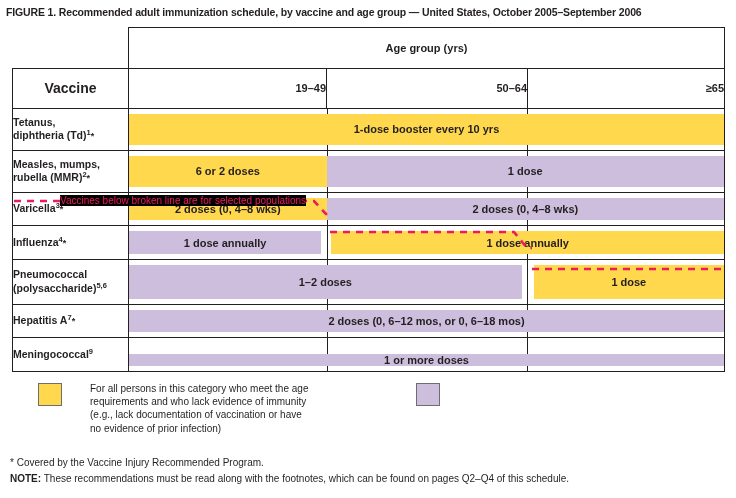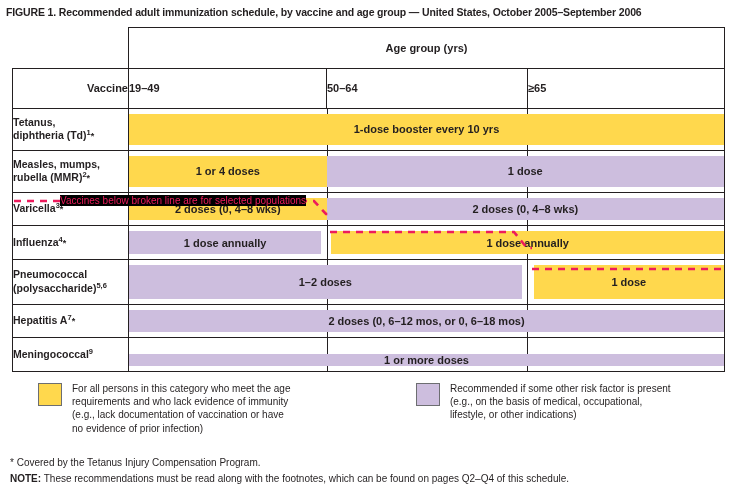--- a/index.html
+++ b/index.html
@@ -55,27 +55,27 @@
   
   .hdr-agegroup {
     text-align: center;
     font-size: 11px;
     font-weight: bold;
     height: 33px;
   }
   .hdr-blank { border-left: none !important; border-top: none !important; }
   .hdr-vaccine {
     padding-left: 8px;
-    font-size: 11px;
+    font-size: 14px;
     font-weight: bold;
     height: 32px;
+    text-align: center;
+  }
+  .hdr-age {
     text-align: right;
-  }
-  .hdr-age {
-    text-align: left;
     font-size: 11px;
     font-weight: bold;
     height: 32px;
   }
 
   
   .vax-name {
     padding: 4px 4px 4px 8px;
     font-size: 10.5px;
     line-height: 1.28;
@@ -148,21 +148,21 @@
   .legend-swatch {
     width: 22px;
     height: 21px;
     border: 1px solid #6d6e71;
     flex: 0 0 auto;
     margin-top: 1px;
   }
   .legend-swatch.yellow { background: #ffd84d; }
   .legend-swatch.purple { background: #cdbede; }
   .legend-text {
-    margin-left: 10px;
+    margin-left: 28px;
     font-size: 10px;
     line-height: 1.32;
     color: #231f20;
   }
 
   
   #footnotes {
     position: absolute;
     left: 10px;
     top: 455px;
@@ -219,21 +219,21 @@
       <tr>
         <td class="vax-name r-tall">
           <div>Measles, mumps,</div>
           <div>rubella (MMR)<sup>2</sup><span class="star">*</span></div>
         </td>
         <td class="data-cell r-tall" colspan="3">
           <div class="bar-layer">
             <div style="position: absolute; top: 0px; bottom: 0px; width: 1px; background: rgb(35, 31, 32); left: 33.2%;"></div>
             <div style="position: absolute; top: 0px; bottom: 0px; width: 1px; background: rgb(35, 31, 32); left: 66.9%;"></div>
             <div class="bar yellow" style="left: 0%; width: 33.2%; top: 5px; bottom: 5px;">
-              <span>1 or 4 doses</span>
+              <span>6 or 2 doses</span>
             </div>
             <div class="bar purple" style="left: 33.2%; width: 66.8%; top: 5px; bottom: 5px;">
               <span>1 dose</span>
             </div>
           </div>
         </td>
       </tr>
       <tr>
         <td class="vax-name r-short">
           <div>Varicella<sup>3</sup><span class="star">*</span></div>
@@ -331,24 +331,19 @@
     <div class="legend-swatch yellow"></div>
     <div class="legend-text">
       <div>For all persons in this category who meet the age</div>
       <div>requirements and who lack evidence of immunity</div>
       <div>(e.g., lack documentation of vaccination or have</div>
       <div>no evidence of prior infection)</div>
     </div>
   </div>
   <div class="legend-item right">
     <div class="legend-swatch purple"></div>
-    <div class="legend-text">
-      <div>Recommended if some other risk factor is present</div>
-      <div>(e.g., on the basis of medical, occupational,</div>
-      <div>lifestyle, or other indications)</div>
-    </div>
   </div>
 </div>
 
 <div id="footnotes">
-  <div id="footnote-star">* Covered by the Tetanus Injury Compensation Program.</div>
+  <div id="footnote-star">* Covered by the Vaccine Injury Recommended Program.</div>
   <div id="footnote-note"><span class="note-label">NOTE:</span><span> These recommendations must be read along with the footnotes, which can be found on pages Q2–Q4 of this schedule.</span></div>
 </div>
 
 </body></html>

